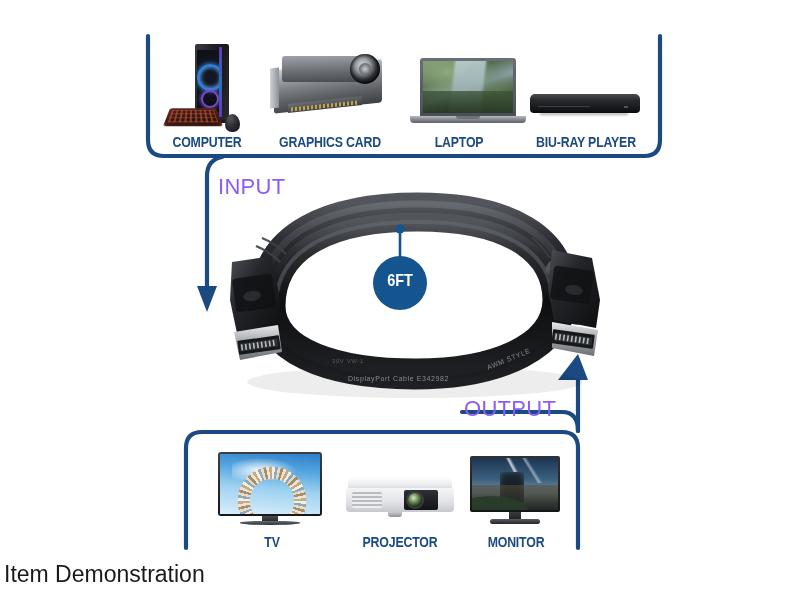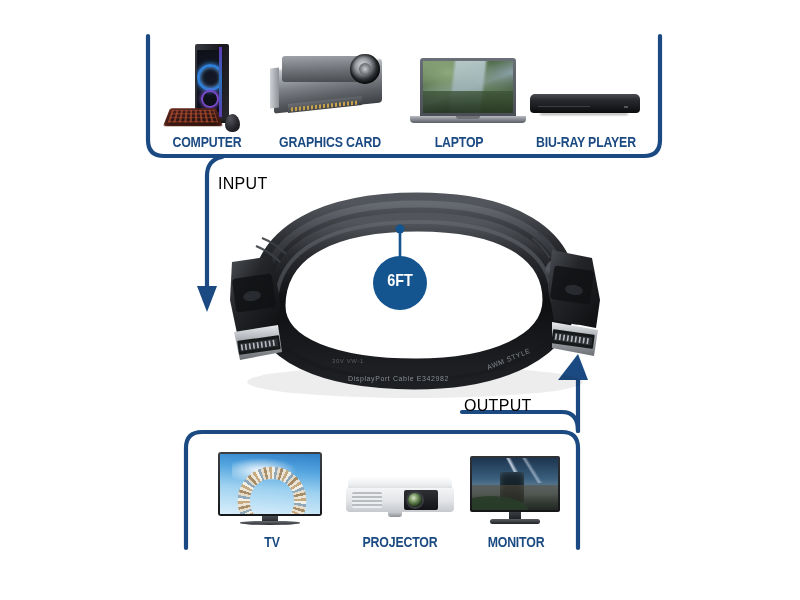--- a/index.html
+++ b/index.html
@@ -40,23 +40,23 @@
     font-size: 14px;
     font-weight: 700;
     letter-spacing: -0.2px;
     transform: scaleX(0.88);
     white-space: nowrap;
     line-height: 1;
   }
 
   .io-label {
     position: absolute;
-    color: #000000;
+    color: #8b5cf6;
     font-family: "Liberation Sans", sans-serif;
-    font-size: 16px;
+    font-size: 22px;
     font-weight: 400;
     letter-spacing: 0.3px;
     line-height: 1;
     white-space: nowrap;
   }
 
   .caption {
     position: absolute;
     left: 4px;
     top: 563px;
@@ -580,14 +580,15 @@
     <div class="mn-foot"></div>
   </div>
 
   <div class="dev-label" style="left:222px; top:535px; width:100px;">TV</div>
   <div class="dev-label" style="left:340px; top:535px; width:120px;">PROJECTOR</div>
   <div class="dev-label" style="left:460px; top:535px; width:112px;">MONITOR</div>
 
   <div class="io-label" style="left:218px; top:176px;">INPUT</div>
   <div class="io-label" style="left:452px; top:398px;margin-left:12px;">OUTPUT</div>
 
+  <div class="caption">Item Demonstration</div>
 
 </div>
 
 </body></html>

